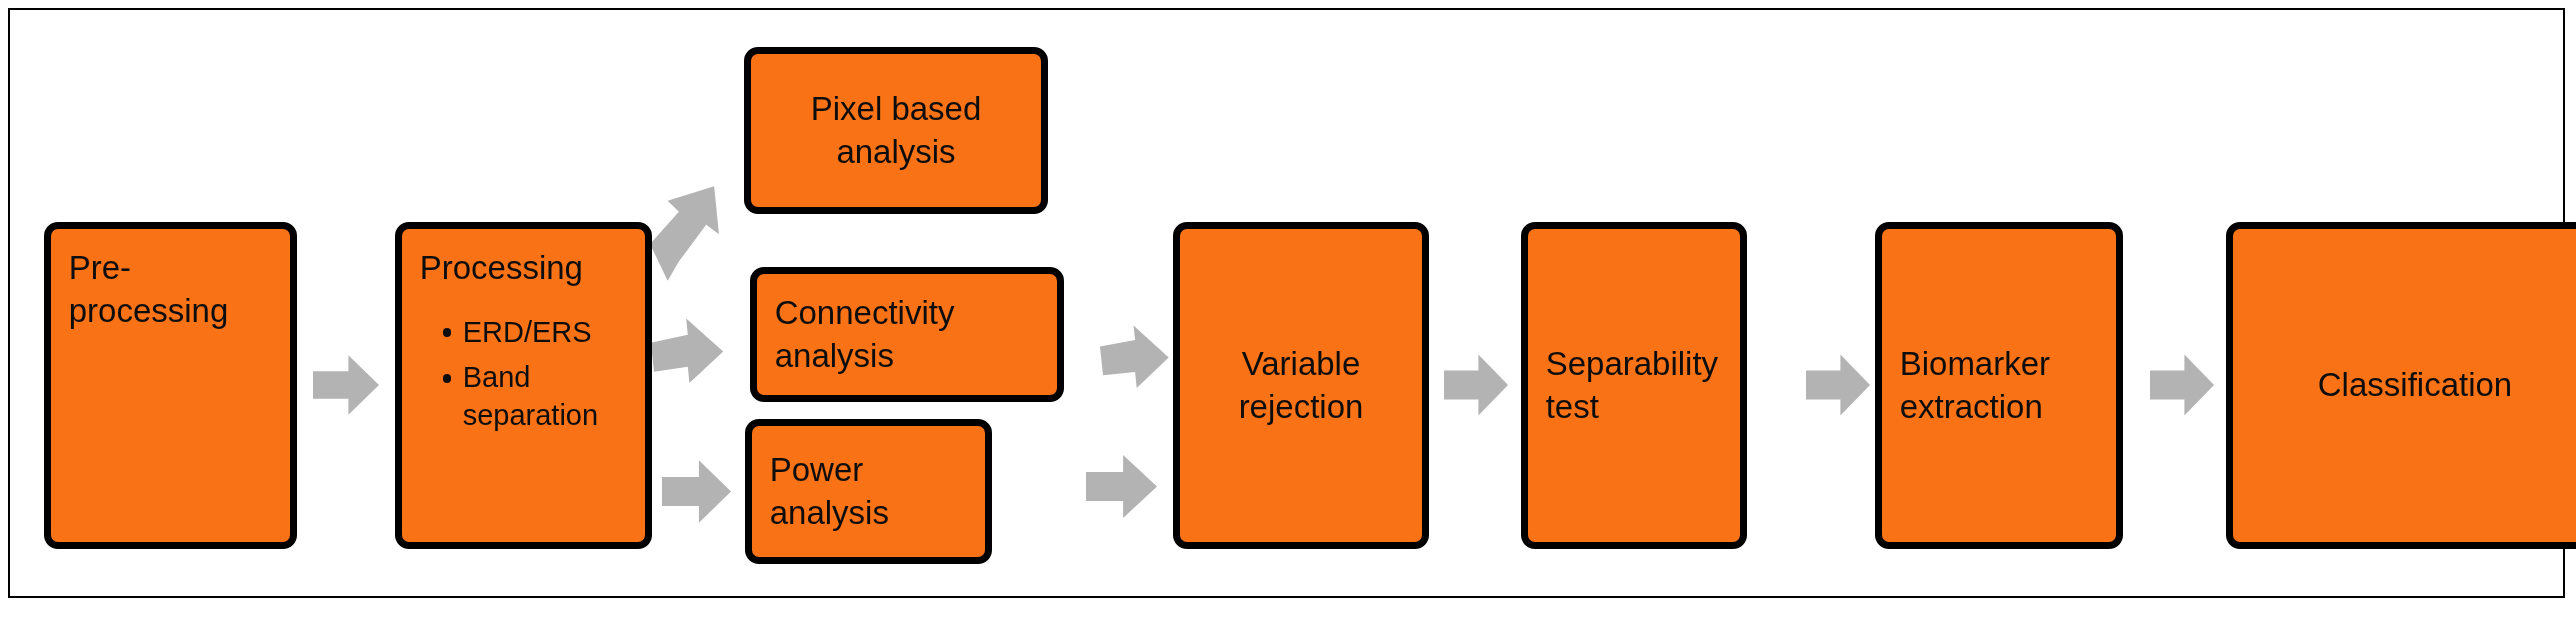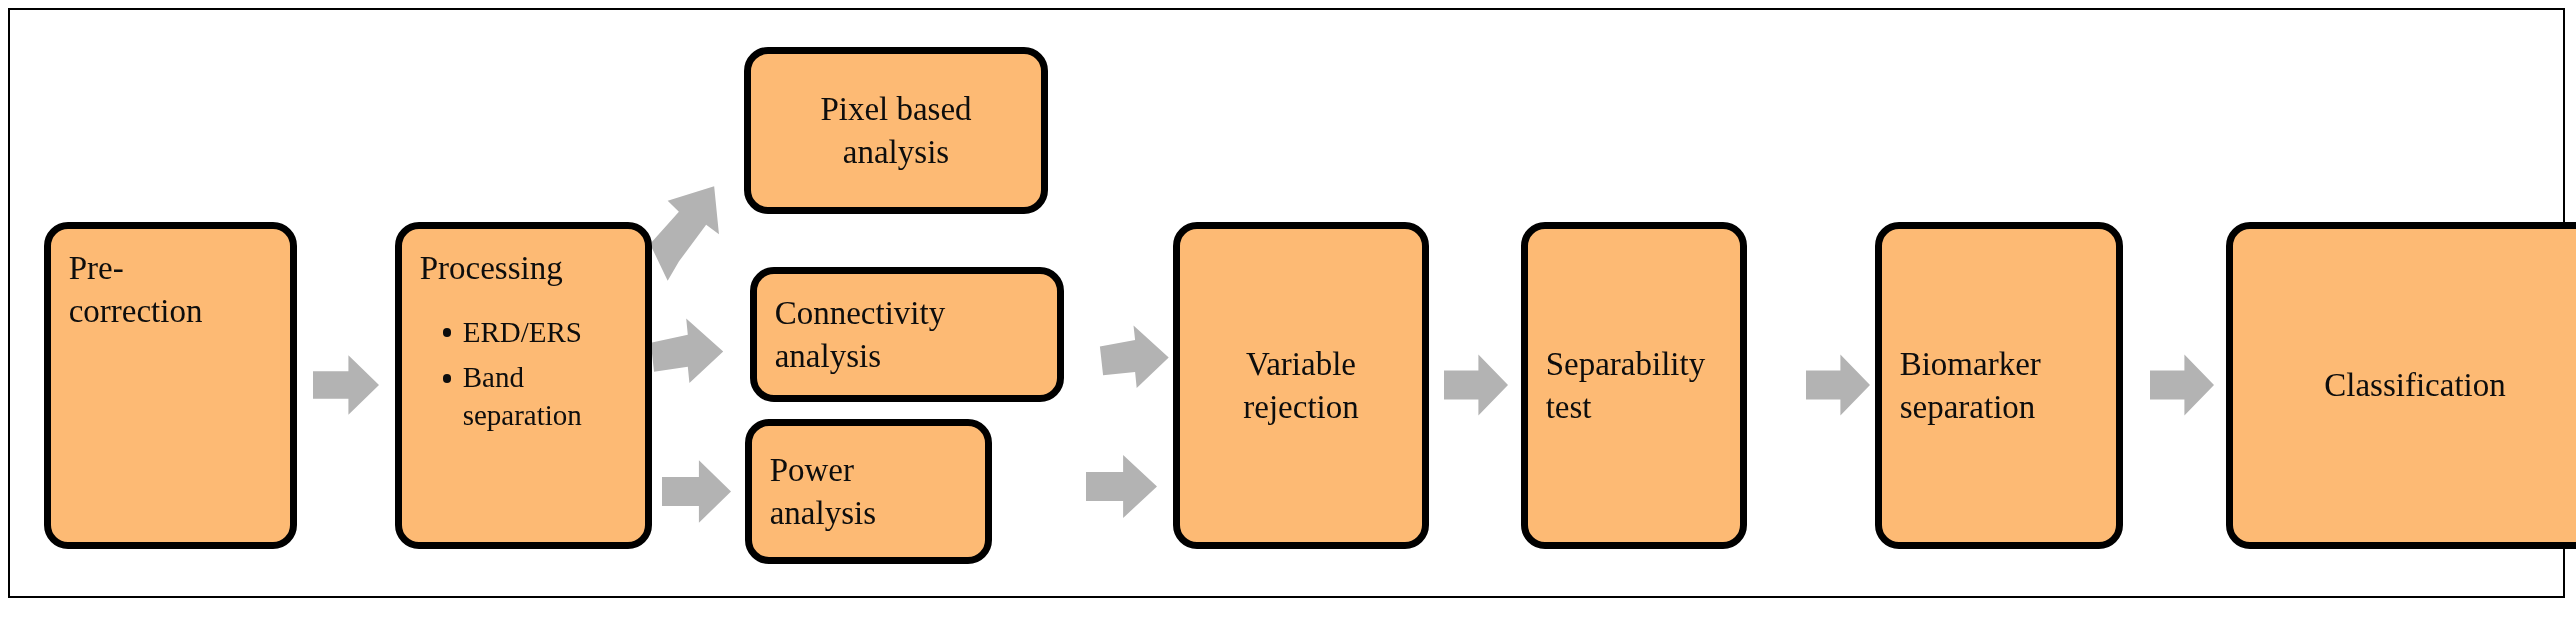--- a/index.html
+++ b/index.html
@@ -24,30 +24,29 @@
     top: 8px;
     width: 2557px;
     height: 590px;
     border: 2.4px solid #000000;
     box-sizing: border-box;
     background: #ffffff;
   }
   .node {
     position: absolute;
     border: 7.2px solid #000000;
-    border-radius: 24px;
-    background: #fdba74;
+    border-radius: 14px;
+    background: #f97316;
     box-sizing: border-box;
     display: flex;
     flex-direction: column;
     justify-content: center;
     color: #0d0d0d;
     font-size: 33px;
     line-height: 1.36;
-    font-family: Liberation Serif, serif;
   }
   .node.pad {
     padding: 0 17.7px;
   }
   .node-title {
     font-size: 33px;
     line-height: 1.30;
     white-space: pre-line;
   }
   .node.list-node {
@@ -149,21 +148,21 @@
     </div>
 
     <div class="arrow" style="left:2140px; top:341px; width:64px; height:68px;">
       <svg viewBox="0 0 80 84">
         <polygon points="0,24 43,24 43,4 80,42 43,80 43,60 0,60" fill="#b3b3b3"></polygon>
       </svg>
     </div>
 
     <div class="node list-node pad" style="left:34px; top:212px; width:253px; height:327px;">
       <div class="node-title left-text">Pre-
-correction</div>
+processing</div>
       <ul class="bullets">
       </ul>
     </div>
 
     <div class="node list-node pad" style="left:385px; top:212px; width:257px; height:327px;">
       <div class="node-title left-text">Processing</div>
       <ul class="bullets">
         <li>ERD/ERS</li>
         <li>Band
 separation</li>
@@ -190,21 +189,21 @@
 rejection</div>
     </div>
 
     <div class="node pad" style="left:1511px; top:212px; width:226px; height:327px;">
       <div class="node-title left-text">Separability
 test</div>
     </div>
 
     <div class="node pad" style="left:1865px; top:212px; width:248px; height:327px;">
       <div class="node-title left-text">Biomarker
-separation</div>
+extraction</div>
     </div>
 
     <div class="node pad" style="left:2216px; top:212px; width:378px; height:327px;">
       <div class="node-title center-text">Classification</div>
     </div>
 
   </div>
 </div>
 
 

